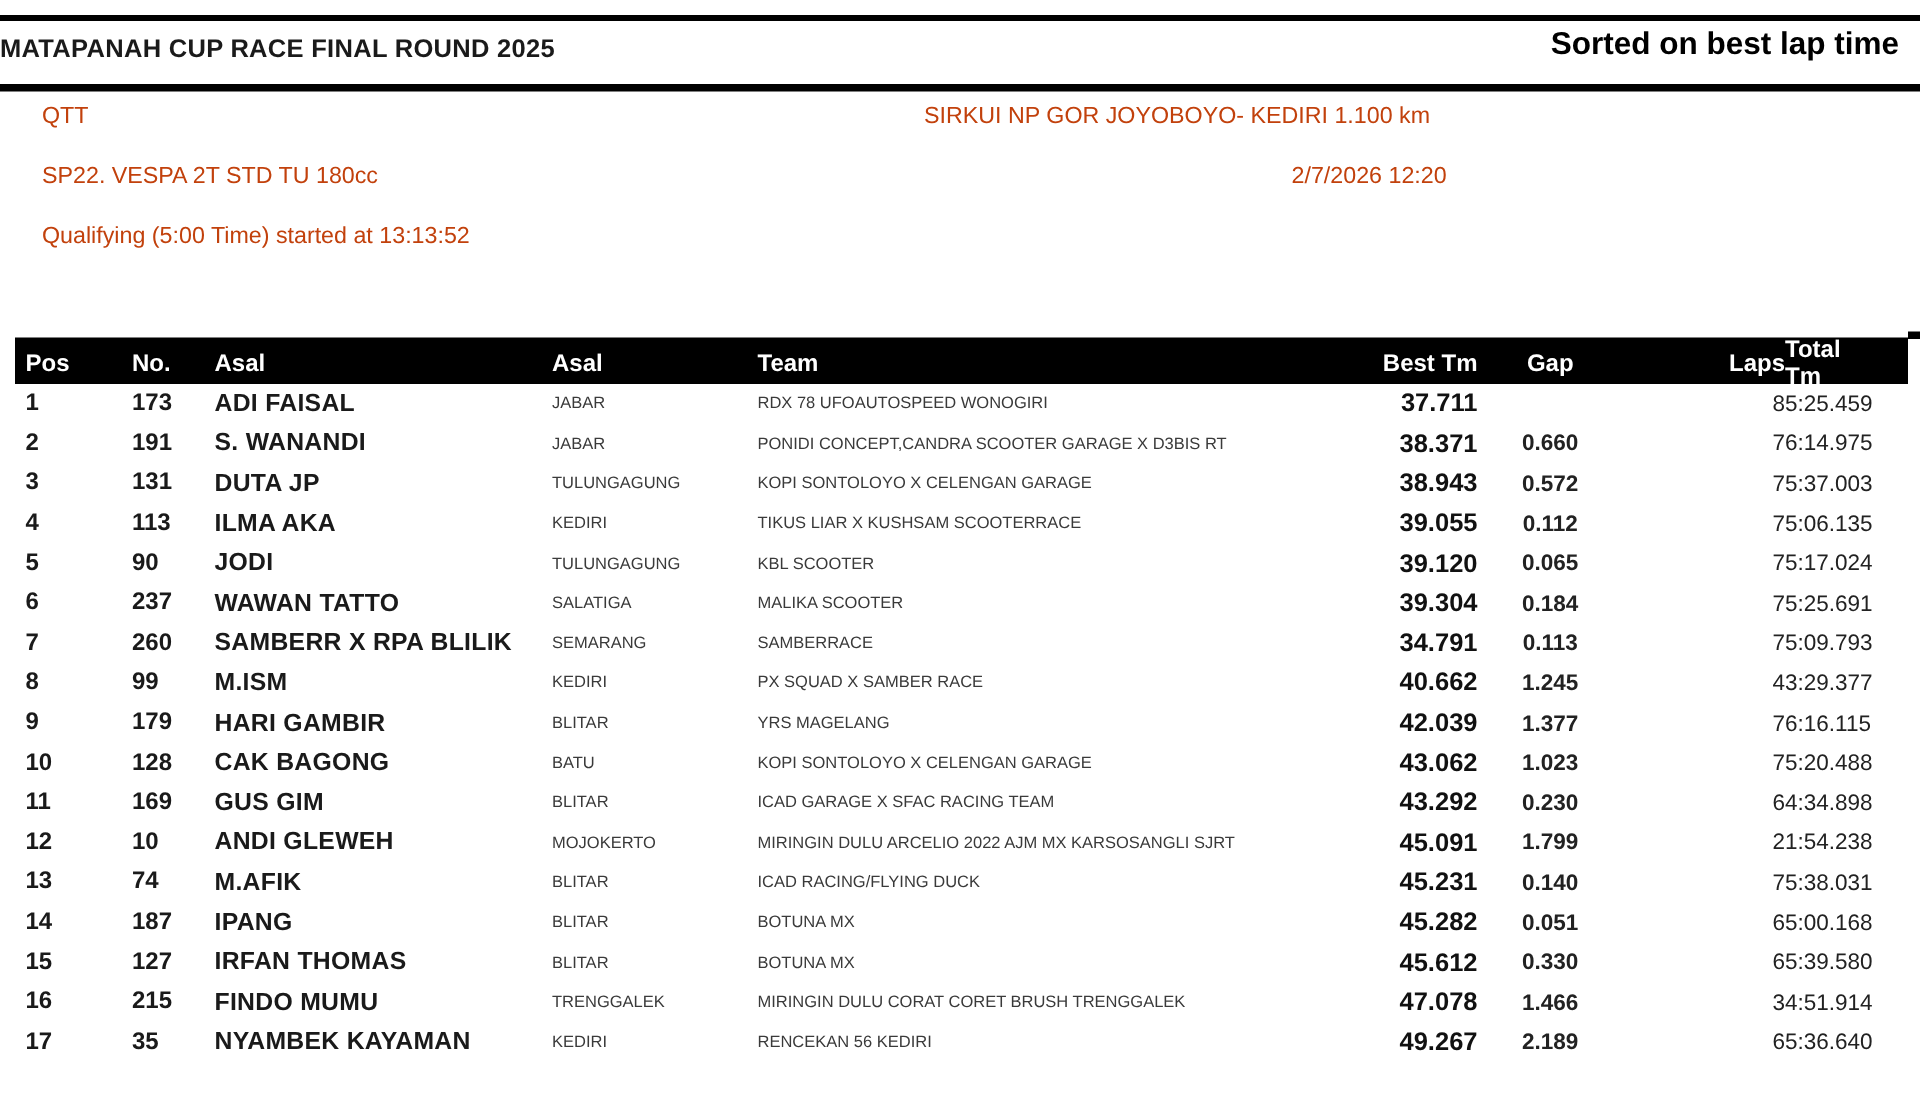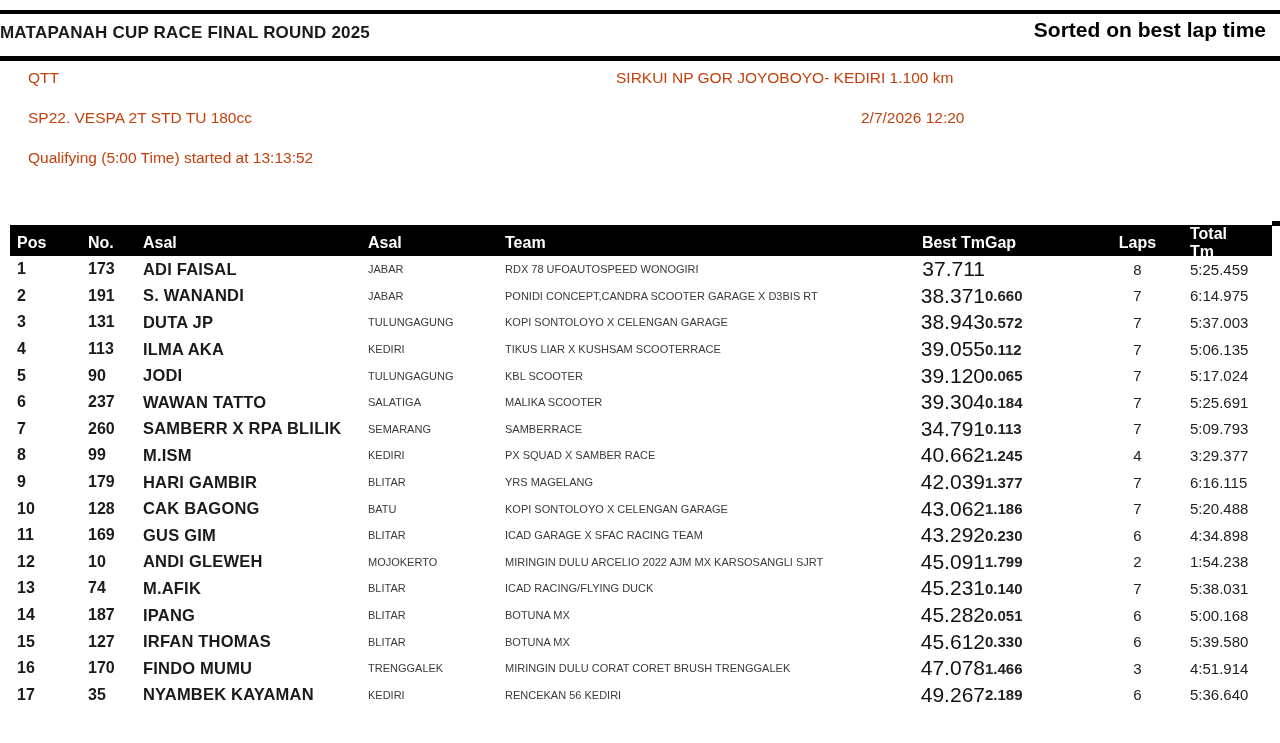--- a/index.html
+++ b/index.html
@@ -55,29 +55,29 @@
   }
 
   .tbody .grid-row { height: 26.6px; background: #fff; }
 
   .c-pos   { padding-left: 7px;  text-align: left; }
   .c-no    { padding-left: 10px; text-align: left; }
   .c-name  { padding-left: 10px; text-align: left; white-space: nowrap; overflow: hidden; }
   .c-asal  { padding-left: 10px; text-align: left; white-space: nowrap; }
   .c-team  { padding-left: 10px; text-align: left; white-space: nowrap; overflow: hidden; }
   .c-best  { text-align: right; }
-  .c-gap   { text-align: left; padding-right: 3px; }
-  .c-laps  { text-align: center; }
+  .c-gap   { text-align: center; padding-right: 3px; }
+  .c-laps  { text-align: right; }
   .c-total { text-align: left; padding-right: 23px; }
 
   .tbody .c-pos, .tbody .c-no { font-weight: 700; font-size: 16px; color: #1a1a1a; }
   .tbody .c-name  { font-weight: 700; font-size: 16.5px; color: #1a1a1a; letter-spacing: 0.2px; }
   .tbody .c-asal  { font-size: 11px; color: #3a3a3a; }
   .tbody .c-team  { font-size: 11px; color: #3a3a3a; }
-  .tbody .c-best  { font-weight: 400; font-size: 21px; color: #111; }
+  .tbody .c-best  { font-weight: 700; font-size: 17px; color: #111; }
   .tbody .c-gap   { font-size: 15px; color: #222; font-weight: bold; }
   .tbody .c-laps  { font-size: 15px; color: #222; }
   .tbody .c-total { font-size: 15px; color: #222; }
 
   .header-edge-tick {
     position: absolute;
     top: 221px; left: 1272px; width: 8px; height: 5px;
     background: #000;
   }
 </style>
@@ -232,21 +232,21 @@
           <div class="c-total">6:16.115</div>
         </div>
 
         <div class="grid-row">
           <div class="c-pos">10</div>
           <div class="c-no">128</div>
           <div class="c-name">CAK BAGONG</div>
           <div class="c-asal">BATU</div>
           <div class="c-team">KOPI SONTOLOYO X CELENGAN GARAGE</div>
           <div class="c-best">43.062</div>
-          <div class="c-gap">1.186</div>
+          <div class="c-gap">1.023</div>
           <div class="c-laps">7</div>
           <div class="c-total">5:20.488</div>
         </div>
 
         <div class="grid-row">
           <div class="c-pos">11</div>
           <div class="c-no">169</div>
           <div class="c-name">GUS GIM</div>
           <div class="c-asal">BLITAR</div>
           <div class="c-team">ICAD GARAGE X SFAC RACING TEAM</div>
@@ -299,21 +299,21 @@
           <div class="c-asal">BLITAR</div>
           <div class="c-team">BOTUNA MX</div>
           <div class="c-best">45.612</div>
           <div class="c-gap">0.330</div>
           <div class="c-laps">6</div>
           <div class="c-total">5:39.580</div>
         </div>
 
         <div class="grid-row">
           <div class="c-pos">16</div>
-          <div class="c-no">170</div>
+          <div class="c-no">215</div>
           <div class="c-name">FINDO MUMU</div>
           <div class="c-asal">TRENGGALEK</div>
           <div class="c-team">MIRINGIN DULU CORAT CORET BRUSH TRENGGALEK</div>
           <div class="c-best">47.078</div>
           <div class="c-gap">1.466</div>
           <div class="c-laps">3</div>
           <div class="c-total">4:51.914</div>
         </div>
 
         <div class="grid-row">

